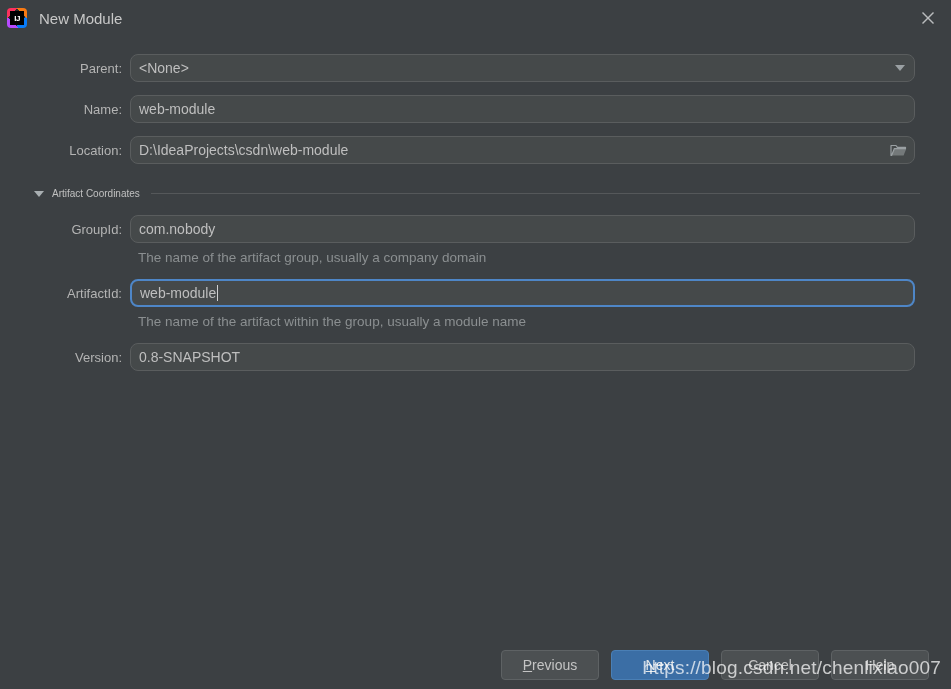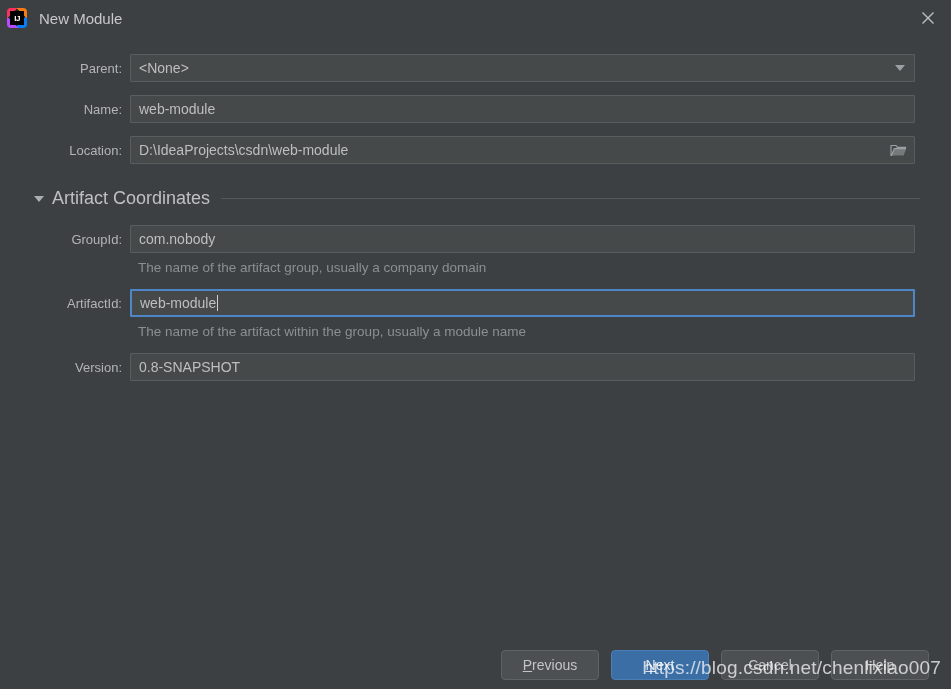--- a/index.html
+++ b/index.html
@@ -82,21 +82,21 @@
     padding-right: 8px;
     font-size: 13px;
     color: #b4b4b4;
     flex: 0 0 auto;
   }
   .field {
     position: relative;
     height: 28px;
     background: #45494a;
     border: 1px solid #5a5d5e;
-    border-radius: 1px;
+    border-radius: 8px;
     display: flex;
     align-items: center;
     padding: 0 8px;
     font-size: 14px;
     color: #bfbfbf;
     width: 785px;
     flex: 0 0 auto;
   }
   .field.combo { padding-right: 26px; }
   .field.has-browse { padding-right: 32px; }
@@ -133,21 +133,21 @@
   .section-arrow {
     width: 0; height: 0;
     border-left: 5px solid transparent;
     border-right: 5px solid transparent;
     border-top: 6px solid #a9afb2;
     margin-right: 8px;
     cursor: pointer;
     flex: 0 0 auto;
   }
   .section-title {
-    font-size: 18px;
+    font-size: 10px;
     color: #c0c0c0;
     white-space: nowrap;
     flex: 0 0 auto;
   }
   .section-line {
     height: 1px;
     background: #55585a;
     margin-left: 11px;
     flex: 1 1 auto;
     margin-right: 31px;

